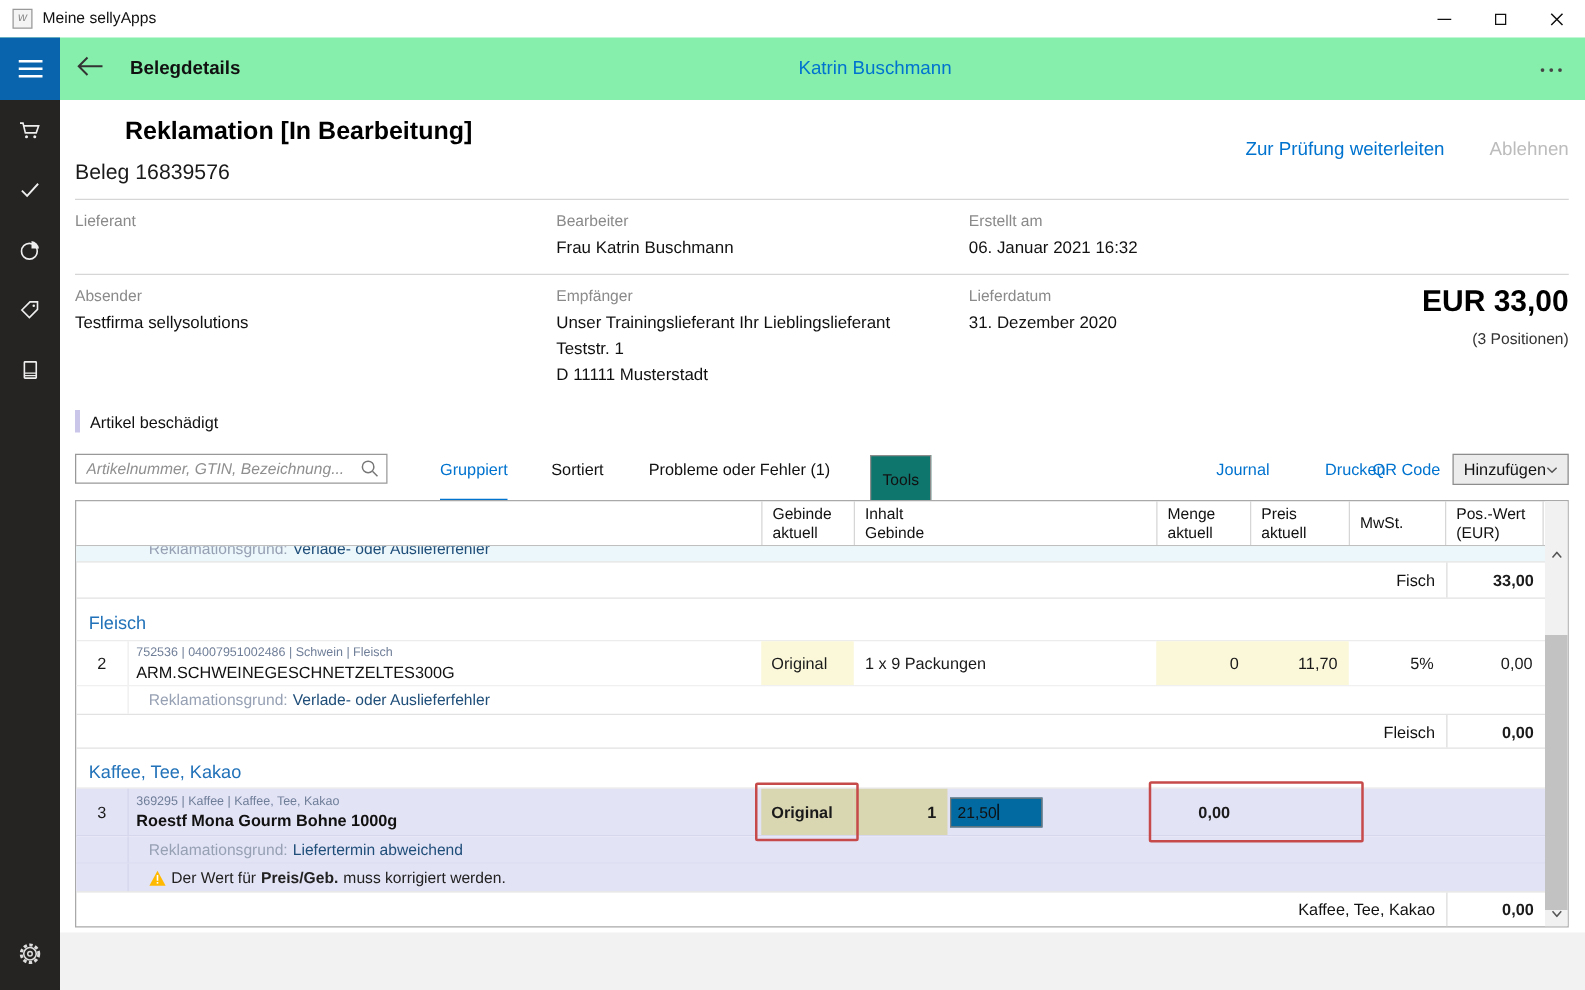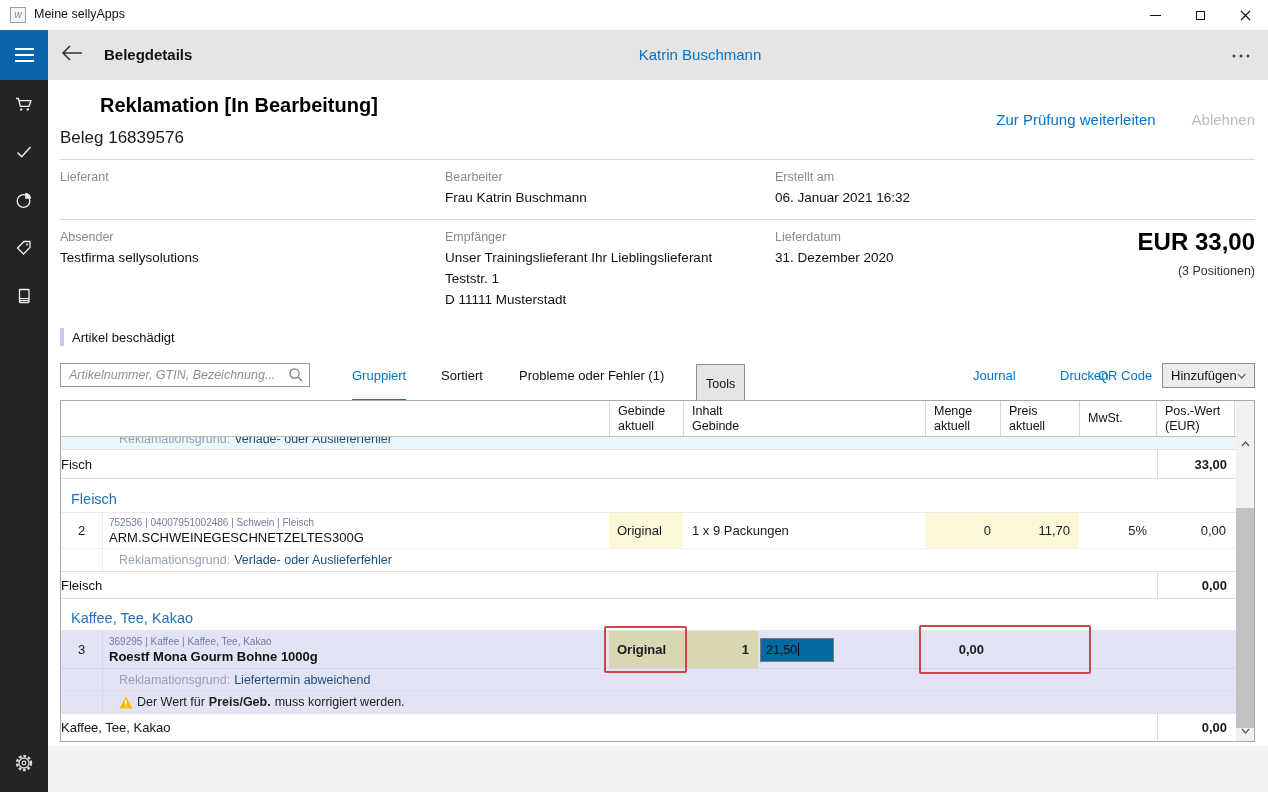--- a/index.html
+++ b/index.html
@@ -9,21 +9,21 @@
   
   .titlebar{position:absolute;left:0;top:0;width:100%;height:30px;background:#fff;}
   .appicon{position:absolute;left:10px;top:7px;width:16px;height:16px;border:1px solid #9a9a9a;
            background:#f4f4f4;color:#8a8a8a;font-size:10px;line-height:14px;text-align:center;font-style:italic;}
   .apptitle{position:absolute;left:34px;top:7px;font-size:12.5px;color:#111;}
   .wincontrols{position:absolute;right:0;top:0;height:30px;display:flex;}
   .winbtn{width:45px;height:30px;display:flex;align-items:center;justify-content:center;}
   .glyph-min{width:11px;height:1px;background:#111;}
   .glyph-max{width:9px;height:9px;border:1px solid #111;}
   
-  .appbar{position:absolute;left:0;top:30px;width:100%;height:50px;background:#e5e5e5;}
+  .appbar{position:absolute;left:0;top:30px;width:100%;height:50px;background:#86efac;}
   .hamburger{position:absolute;left:0;top:0;width:48px;height:50px;background:#0a64ad;
              display:flex;flex-direction:column;align-items:center;justify-content:center;gap:4px;cursor:pointer;}
   .hamburger span{display:block;width:19px;height:2px;background:#fff;}
   .backbtn{position:absolute;left:60px;top:13px;width:26px;height:24px;}
   .pagetitle{position:absolute;left:104px;top:16px;font-size:15px;font-weight:bold;color:#111;}
   .useradmin{position:absolute;left:700px;top:16px;transform:translateX(-50%);font-size:15px;color:#0073cf;}
   .morebtn{position:absolute;right:14px;top:18px;width:26px;height:16px;display:flex;align-items:center;justify-content:center;}
   
   .sidebar{position:absolute;left:0;top:80px;width:48px;height:712px;background:#262423;}
   .navicon{width:48px;height:48px;display:flex;align-items:center;justify-content:center;cursor:pointer;}
@@ -45,21 +45,21 @@
   .taglabel{position:absolute;left:24px;top:250px;font-size:13px;color:#111;cursor:pointer;}
   
   .search{position:absolute;left:12px;top:283px;width:250px;height:24px;border:1px solid #999;background:#fff;
           font-family:"Liberation Sans",sans-serif;font-size:12.5px;font-style:italic;color:#555;padding:0 26px 0 8px;outline:none;}
   .search::placeholder{color:#8f8f8f;font-style:italic;}
   .searchmag{position:absolute;left:240px;top:287px;}
   .tbitem{position:absolute;top:288px;font-size:13px;color:#111;cursor:pointer;}
   .tb-grp{left:304px;color:#0073cf;border-bottom:2px solid #0073cf;padding-bottom:16px;}
   .tb-srt{left:393px;}
   .tb-prob{left:471px;}
-  .toolsbtn{position:absolute;left:648px;top:284px;height:39px;padding:0 9px;background:#e5e5e5;border:1px solid #8d8d8d;
+  .toolsbtn{position:absolute;left:648px;top:284px;height:39px;padding:0 9px;background:#0f766e;border:1px solid #8d8d8d;
             font-size:12.5px;color:#111;display:flex;align-items:center;cursor:pointer;}
   .tb-journal{left:925px;color:#0073cf;}
   .tb-drucken{left:1012px;color:#0073cf;}
   .tb-qr{left:1050px;color:#0073cf;}
   .addbtn{position:absolute;left:1114px;top:283px;width:93px;height:25px;background:#ececec;border:1px solid #8d8d8d;
           font-size:13px;color:#111;display:flex;align-items:center;justify-content:space-between;padding:0 8px;cursor:pointer;}
   
   .tbl{position:absolute;left:12px;top:320px;width:1195px;height:342px;border:1px solid #a9a9a9;background:#fff;}
   .tr{display:flex;margin-right:18px;}
   .c{flex:none;display:flex;align-items:center;}
@@ -72,21 +72,21 @@
   .c-mwst{width:77px;justify-content:flex-end;padding-right:9px;font-size:13px;}
   .c-wert{width:79px;justify-content:flex-end;padding-right:9px;font-size:13px;}
   .thead{height:36px;border-bottom:1px solid #bfbfbf;}
   .th{display:block;font-size:12.5px;line-height:15px;padding:3px 0 0 8px;border-left:1px solid #d6d6d6;color:#111;}
   .th0{border-left:none;}
   .th-mwst{padding-top:10px;}
   .th-wert{border-right:1px solid #d6d6d6;}
   .clip-row{height:12px;background:#ecf7fc;overflow:hidden;}
   .clip-inner{display:flex;gap:4px;padding-left:58px;font-size:12.5px;line-height:17px;transform:translateY(-6px);white-space:nowrap;}
   .sumrow{height:30px;border-top:1px solid #e2e2e2;border-bottom:1px solid #e2e2e2;align-items:center;}
-  .sum-label{flex:1;padding-right:9px;font-size:13px;color:#111;align-self:center;}
+  .sum-label{flex:1;text-align:right;padding-right:9px;font-size:13px;color:#111;align-self:center;}
   .sum-val{width:79px;border-left:1px solid #dcdcdc;text-align:right;padding-right:9px;font-size:13px;font-weight:bold;
            align-self:stretch;display:flex;align-items:center;justify-content:flex-end;}
   .gap{height:7px;}
   .ghdr{height:27px;display:flex;align-items:center;padding-left:10px;font-size:14.5px;color:#2272b9;border-bottom:1px solid #ececec;margin-right:18px;}
   .ghdr2{height:25px;border-bottom:1px solid #e6e6e6;}
   .row-main{height:36px;border-bottom:1px solid #f0f0f0;}
   .row-main .c-pos{border-right:1px solid #ededed;align-self:stretch;}
   .itm{padding-left:6px;}
   .itm .meta{font-size:10px;color:#6f7e98;margin-bottom:3px;line-height:11px;}
   .itm .name{font-size:13px;color:#111;line-height:14px;}

